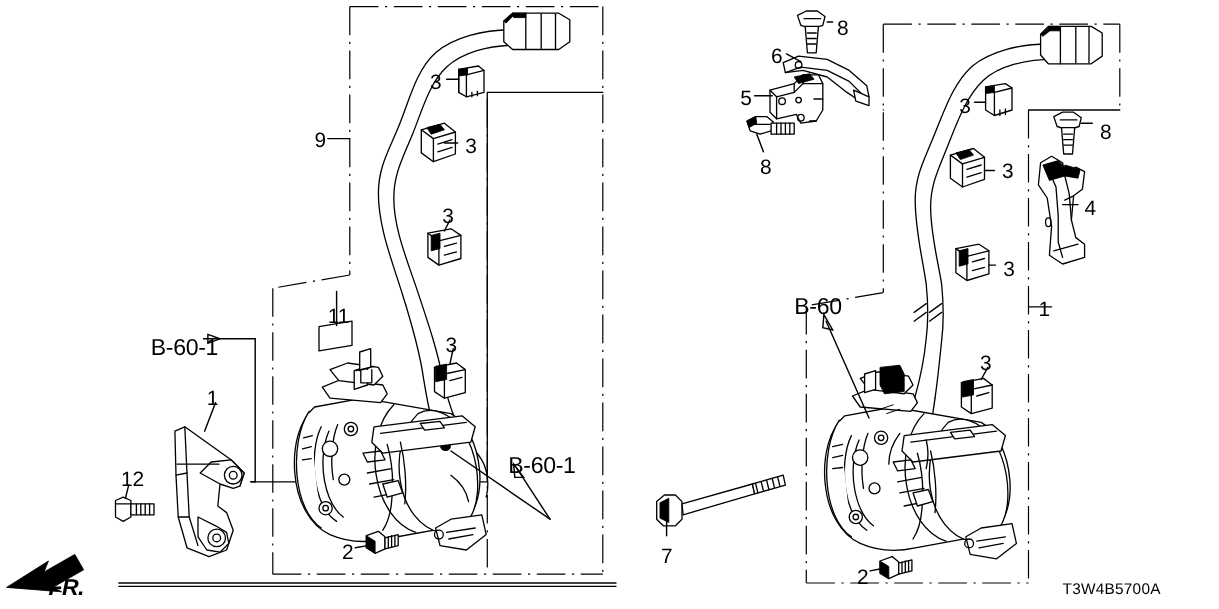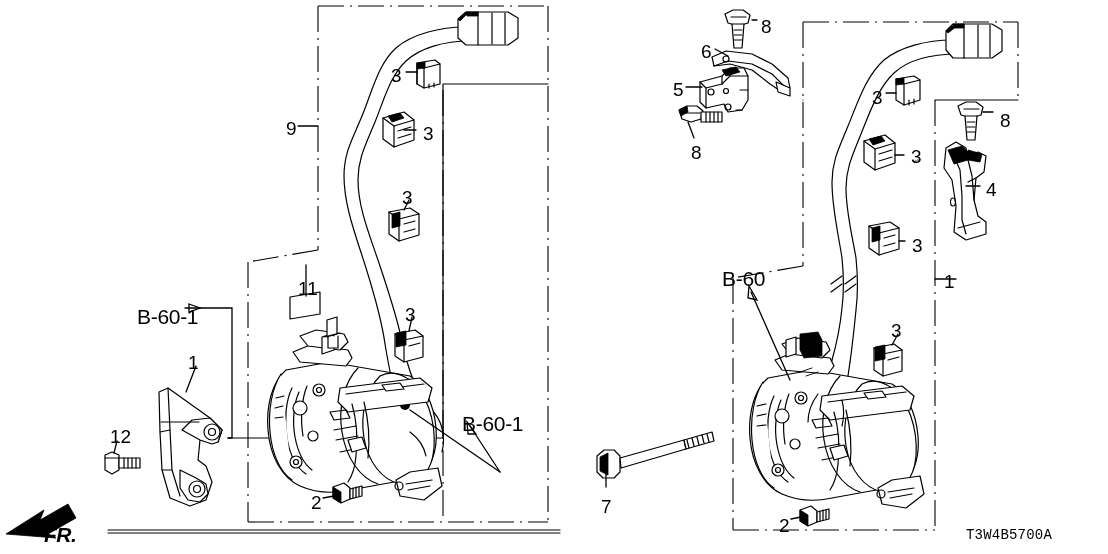--- a/index.html
+++ b/index.html
@@ -39,21 +39,20 @@
   }
   .ref {
     font-size: 21px;
     font-weight: normal;
     letter-spacing: -0.3px;
   }
   .partno {
     font-size: 14px;
     font-weight: 400;
     letter-spacing: 0.2px;
-    font-family: Liberation Mono, monospace;
   }
   .frtext {
     font-size: 21px;
     font-weight: bold;
     font-style: italic;
     letter-spacing: -0.5px;
   }
 </style>
 </head>
 <body>

